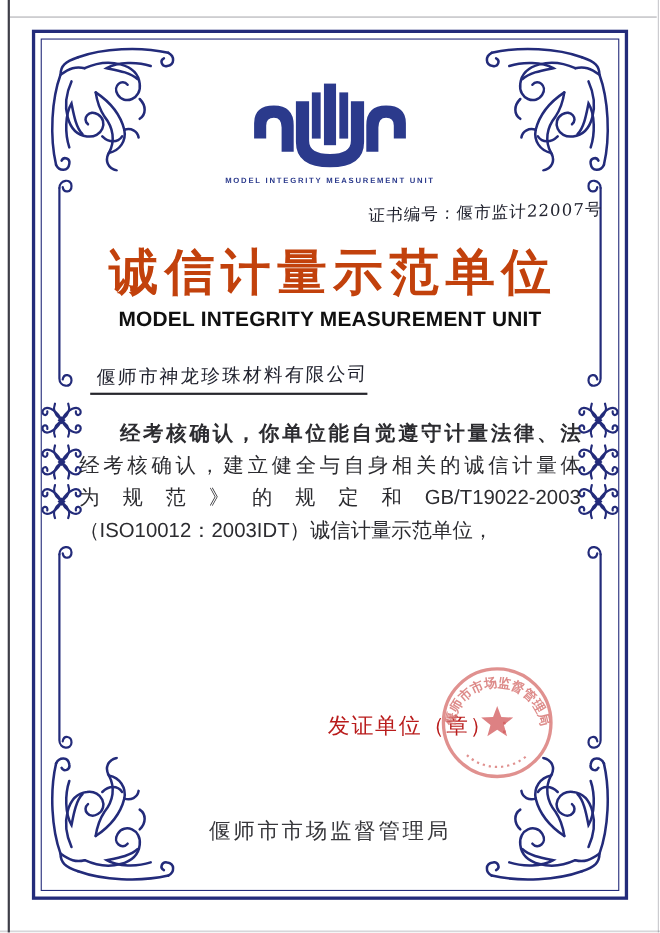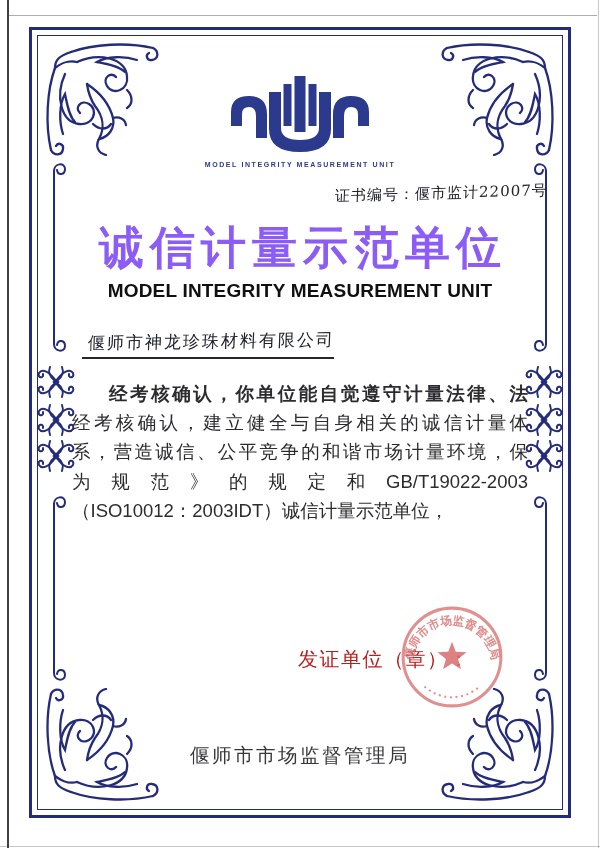--- a/index.html
+++ b/index.html
@@ -29,21 +29,21 @@
   
   .logo-wrap{top:74px;left:0;right:0;display:flex;flex-direction:column;align-items:center;}
   .logo-caption{margin-top:3px;font-size:7px;font-weight:bold;letter-spacing:1.6px;color:#2b3a8c;}
   
   .handwriting{font-family:"DejaVu Serif","Liberation Serif",serif;color:#20222e;}
   .cert-no{top:184px;right:52px;font-size:15px;letter-spacing:1px;transform:rotate(-1.6deg) skewX(-4deg);}
   .company{top:330px;left:88px;font-size:17px;letter-spacing:2px;transform:rotate(-0.8deg) skewX(-3deg);}
   .company-underline{top:357px;left:82px;width:252px;height:2px;background:#26262c;}
   
   .title-zh{top:218px;left:0;right:0;text-align:center;font-size:45px;font-weight:900;
-    letter-spacing:6px;text-indent:6px;color:#8b5cf6;
+    letter-spacing:6px;text-indent:6px;color:#c2410c;
     font-family:"Liberation Serif","DejaVu Serif",serif;}
   .title-en{top:280px;left:0;right:0;text-align:center;font-size:19px;font-weight:bold;
     letter-spacing:0.2px;color:#101010;}
   
   .body-text{top:379px;left:72px;width:456px;font-size:18.5px;line-height:29.2px;color:#2c2c30;}
   .body-line{text-align:justify;text-align-last:justify;}
   .body-line:first-child{text-indent:2em;font-weight:bold;}
   .body-line:last-child{text-align-last:left;}
   
   .issuer-label{top:646px;left:298px;font-size:20px;letter-spacing:1.5px;color:#b91c1c;}
@@ -154,21 +154,20 @@
 
   <div class="abs title-zh">诚信计量示范单位</div>
   <div class="abs title-en">MODEL INTEGRITY MEASUREMENT UNIT</div>
 
   <div class="abs company handwriting">偃师市神龙珍珠材料有限公司</div>
   <div class="abs company-underline"></div>
 
   <div class="abs body-text">
     <div class="body-line">经考核确认，你单位能自觉遵守计量法律、法</div>
     <div class="body-line">经考核确认，建立健全与自身相关的诚信计量体</div>
-    <div class="body-line">系，营造诚信、公平竞争的和谐市场计量环境，保</div>
     <div class="body-line">为规范》的规定和GB/T19022-2003</div>
     <div class="body-line">（ISO10012：2003IDT）诚信计量示范单位，</div>
   </div>
 
   <div class="abs issuer-label">发证单位（章）：</div>
   <svg class="abs seal" viewBox="0 0 110 110">
     <defs>
       <path id="sealArc" d="M16,62 A39,39 0 1,1 94,62"></path>
     </defs>
     <circle cx="55" cy="55" r="48" fill="none" stroke="#dc8280" stroke-width="3"></circle>

